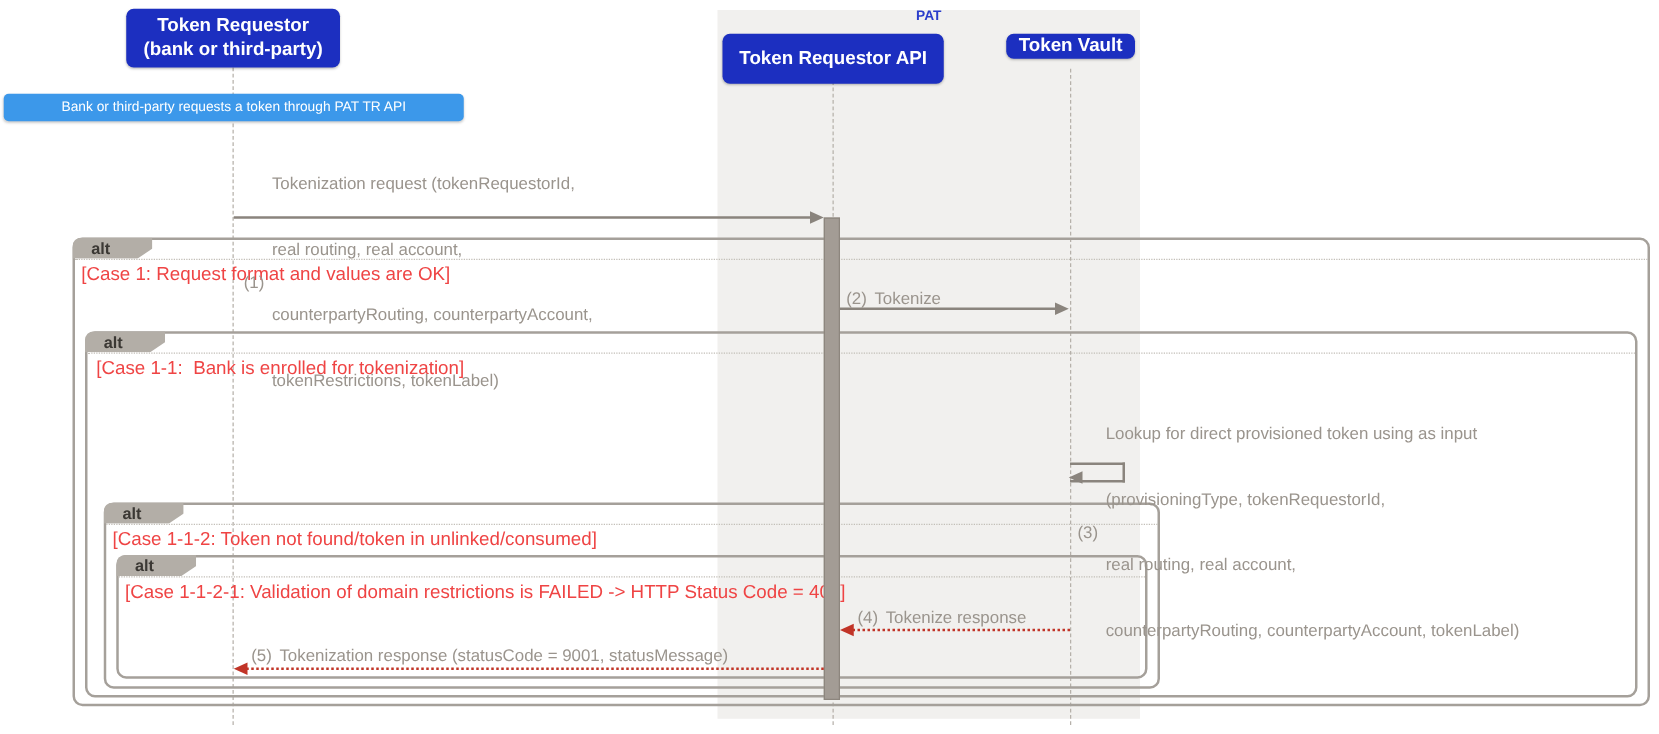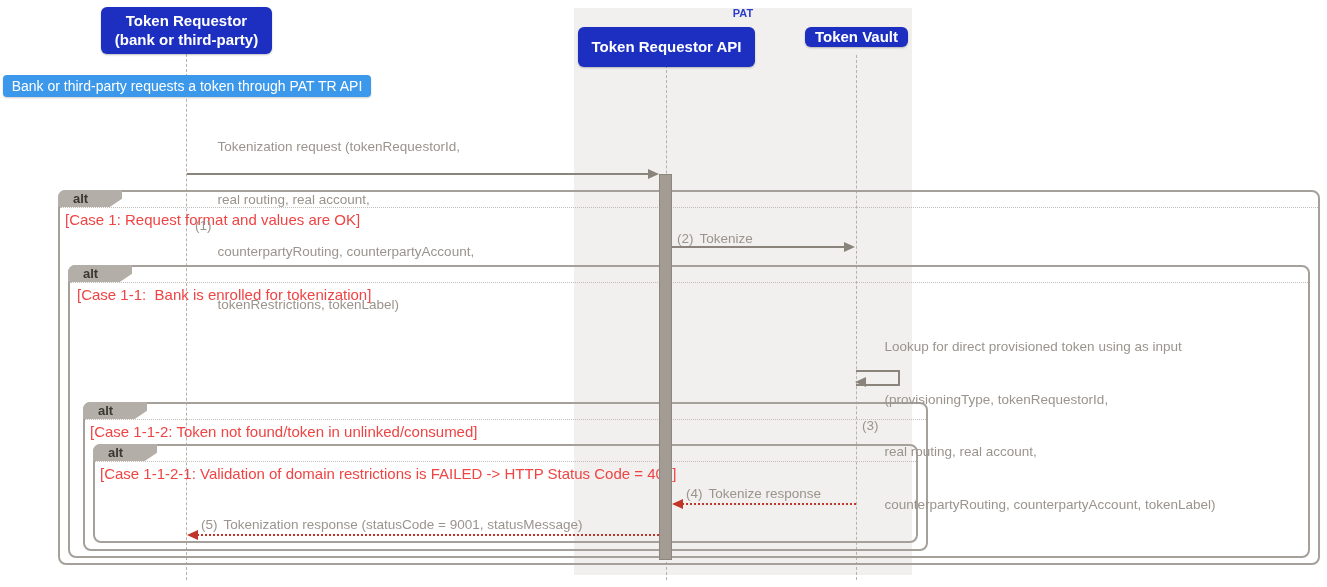--- a/index.html
+++ b/index.html
@@ -16,21 +16,21 @@
     background:#1c2fc0;color:#ffffff;border-radius:6px;z-index:5;
     display:flex;flex-direction:column;align-items:center;justify-content:center;
     font-size:15px;font-weight:bold;line-height:1.25;text-align:center;
     box-shadow:0 1px 2px rgba(0,0,0,0.25);
   }
   
   .lifeline{width:0;border-left:1px dashed #b6b1aa;z-index:1;}
   
   .note{
     background:#3c98ea;color:#ffffff;border-radius:4px;z-index:5;
-    display:flex;align-items:center;justify-content:center;font-size:14px;
+    display:flex;align-items:center;justify-content:center;font-size:11px;
     box-shadow:0 1px 2px rgba(0,0,0,0.2);
   }
   
   .frame{border:2px solid #a5a09a;border-radius:8px;background:transparent;z-index:2;}
   .frame-tab{
     position:absolute;left:-2px;top:-2px;height:17px;width:64px;
     background:#b3aea7;color:#3b3834;font-size:13px;font-weight:bold;
     line-height:17px;padding-left:0;text-indent:15px;
     border-top-left-radius:7px;
     clip-path:polygon(0 0,100% 0,100% 52%,81% 100%,0 100%);

